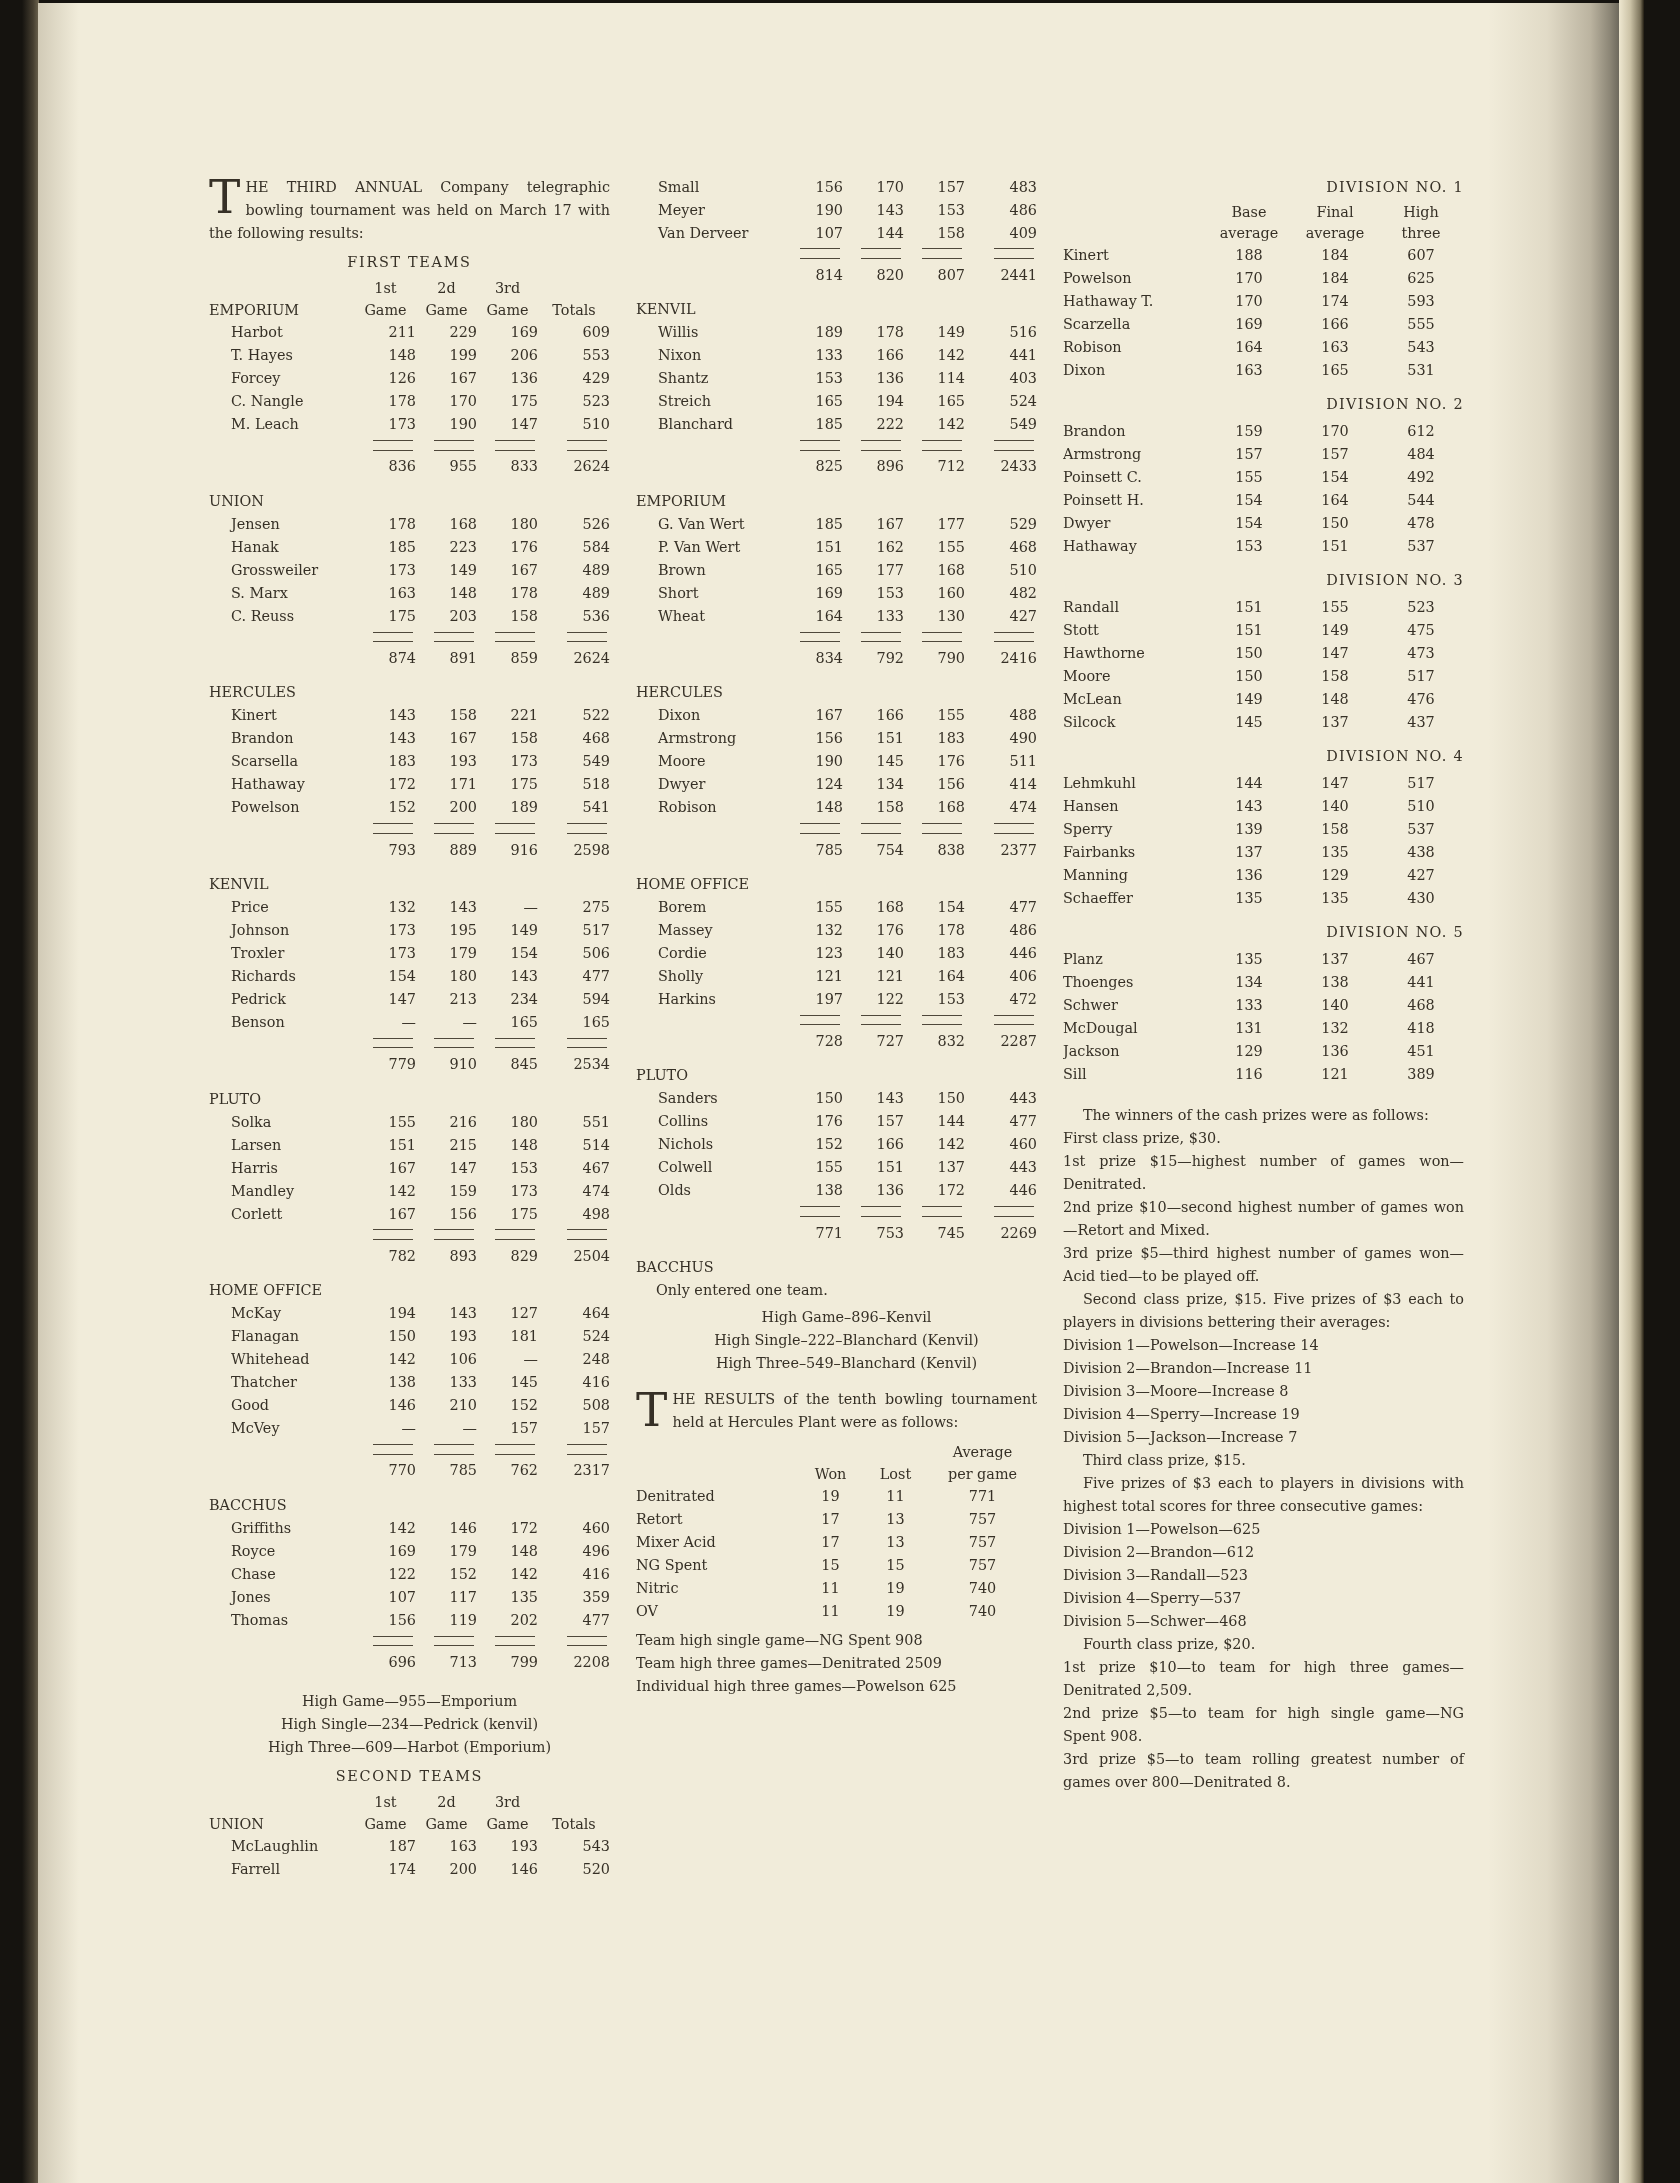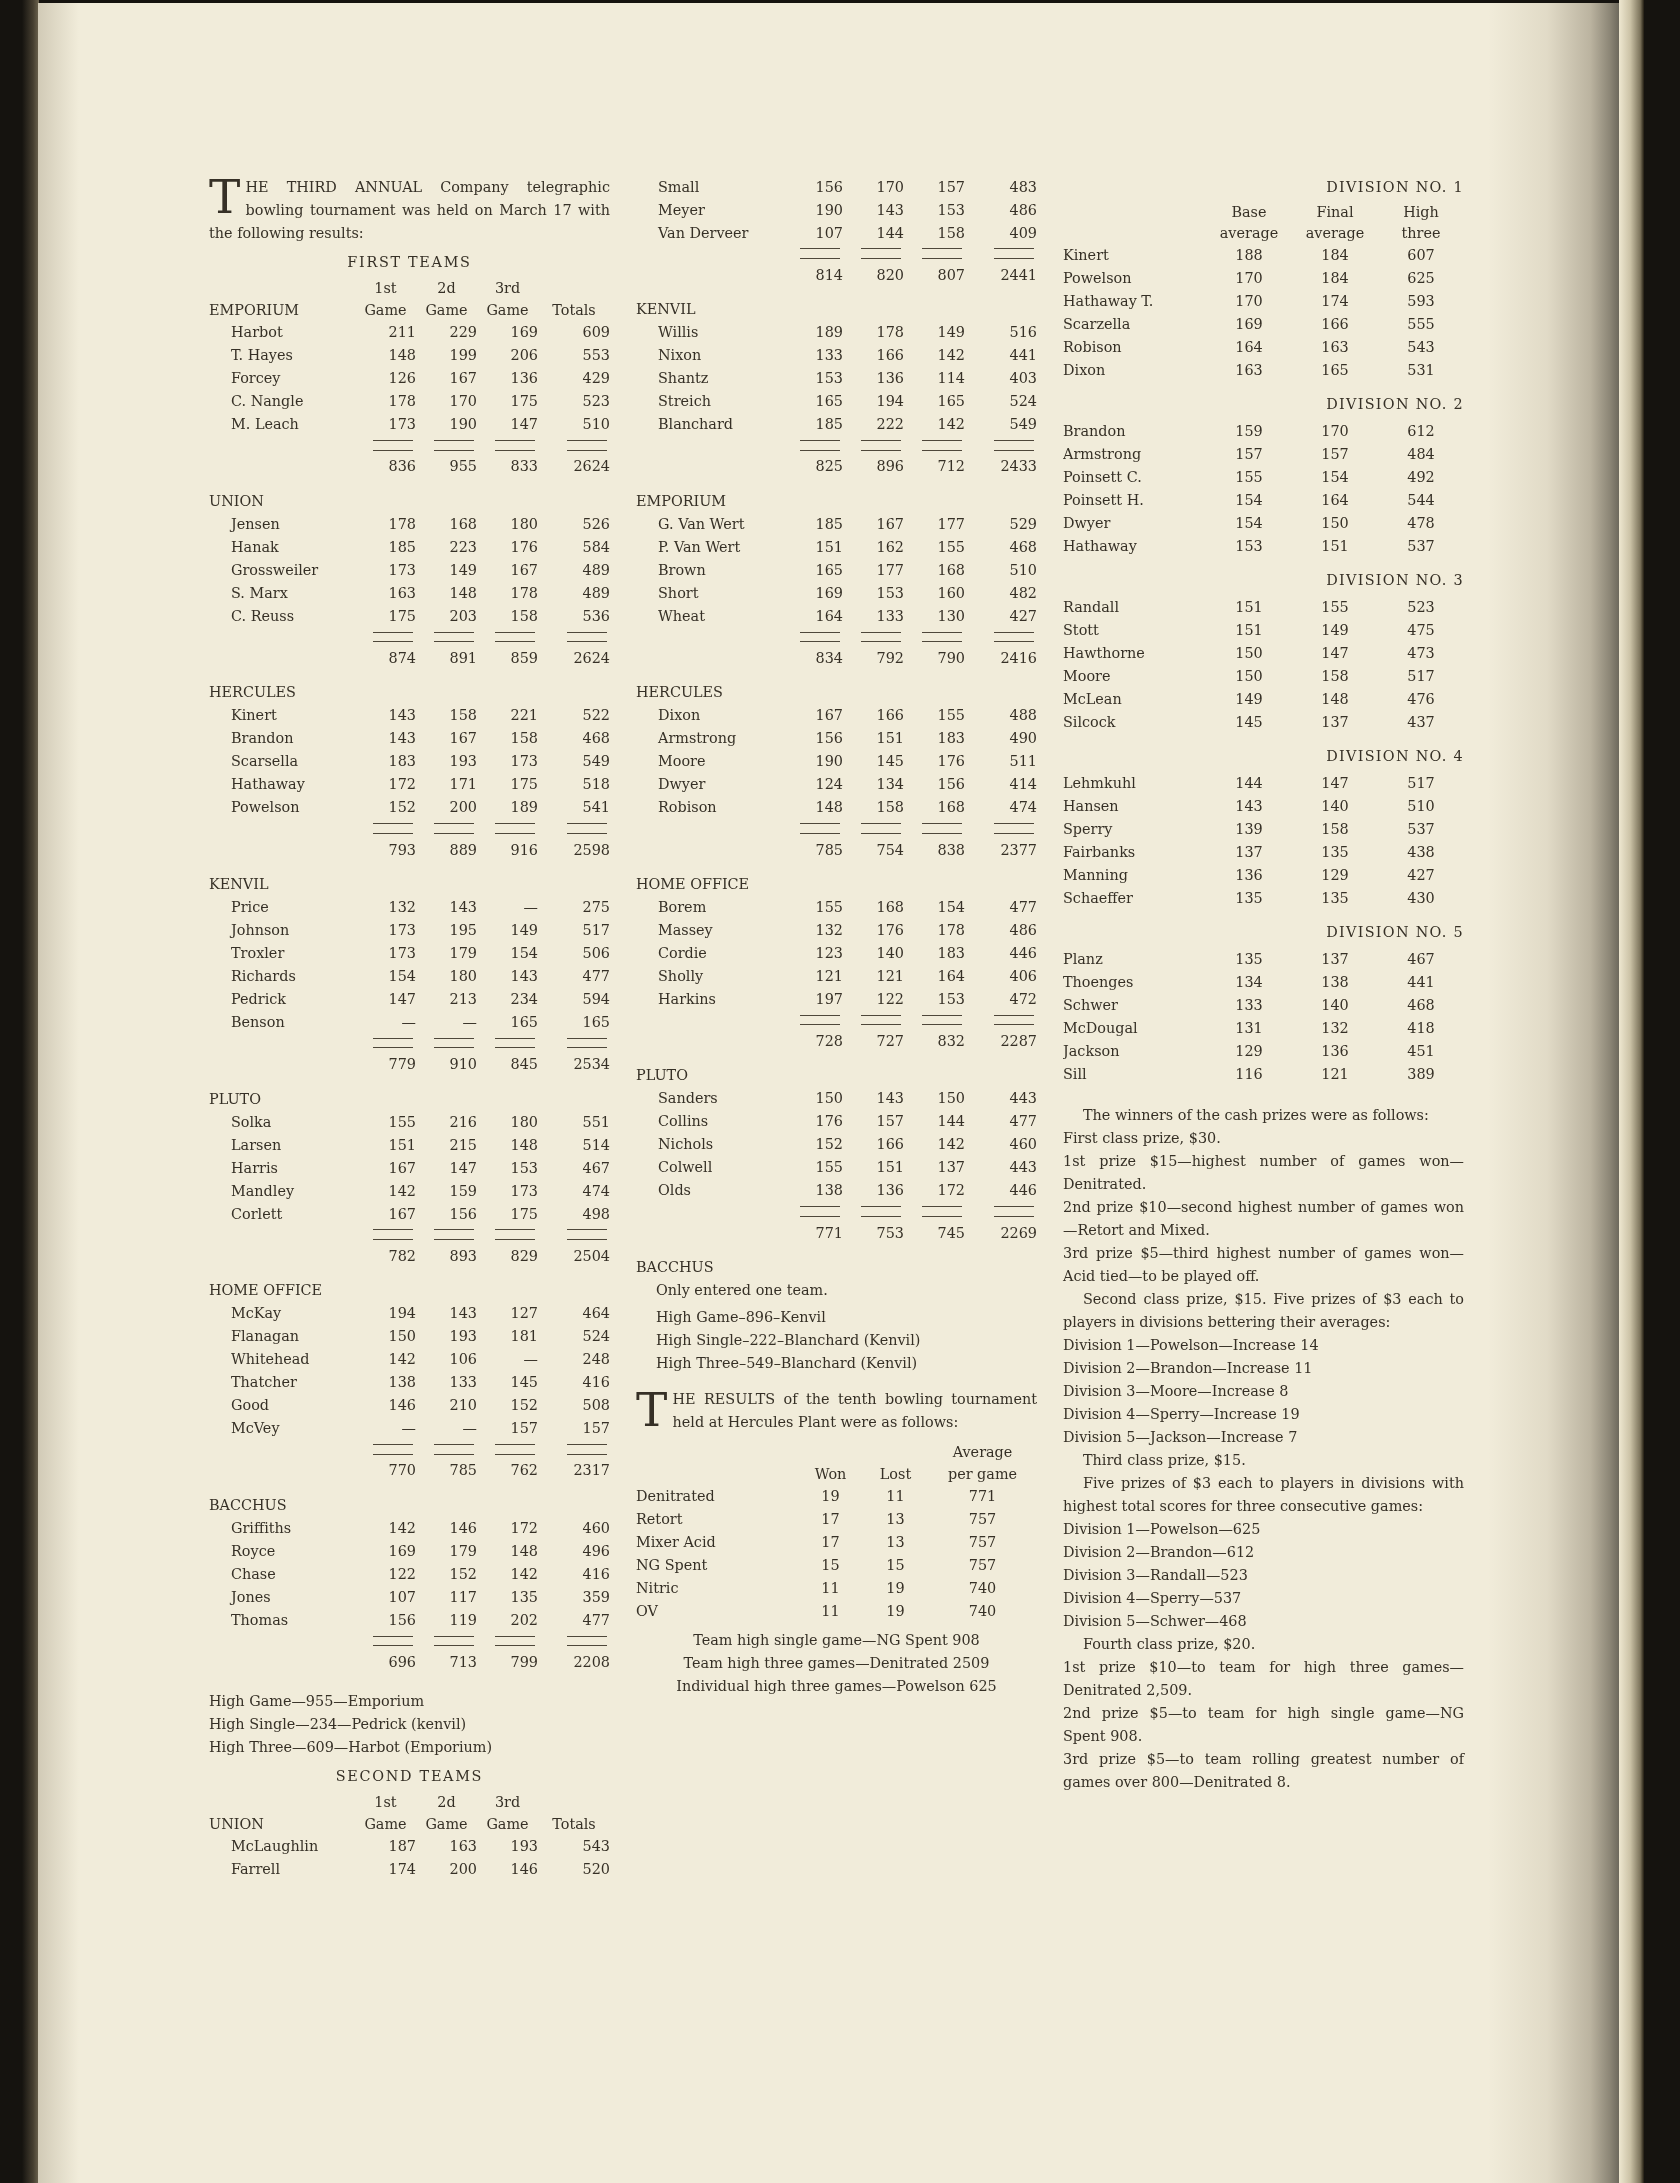--- a/index.html
+++ b/index.html
@@ -57,21 +57,21 @@
   .cell.name.player{ padding-left:22px; }
   .cell.num{ width:61px; text-align:right; }
   .trow .cell.num:last-child{ width:72px; }
   .trow.head{ height:22px; line-height:22px; }
   .trow.head .cell.num{ text-align:center; }
   .trow.dash-row{ height:9.6px; line-height:9.6px; }
   .dash-line{ margin-left:auto; margin-right:2.6px; width:40px; border-top:1.3px solid #4e473a; margin-top:3.9px; }
   .teamname-row{ height:23px; line-height:23px; }
   .team-gap{ height:11.4px; }
 
-  .high-block{ margin:4.4px 0 2.6px; }
+  .high-block{ margin:4.4px 0 2.6px;text-align:center; }
   .high-line{ height:23px; white-space:nowrap; }
   .indent1{ padding-left:20px; }
   .note{ height:23px; }
 
   
   .srow{ display:flex; height:23px; line-height:23px; }
   .srow .cell.num{ width:65px; text-align:center; }
   .srow .cell.num.avg{ width:109px; }
   .srow.head{ height:22px; line-height:22px; }
   #standings{ margin-bottom:6.1px; }
@@ -79,21 +79,21 @@
 
   
   .drow{ display:flex; height:23px; line-height:23px; }
   .drow .cell.num{ width:86px; text-align:center; }
   .drow.head{ height:21px; line-height:21px; }
   .div-heading{ text-align:right; letter-spacing:1.3px; height:23px; margin:11.4px 0 3.5px; }
   #divisions .div-heading:first-child{ margin-top:0; }
 
   .par{ text-align:justify; }
   .par.ind{ text-indent:20px; }
-  .par.hang{ padding-left:24.5px; text-indent:-24.5px; text-align:center; }
+  .par.hang{ padding-left:24.5px; text-indent:-24.5px; text-align:left; }
   #prizes{ margin-top:18px; }
 
   .page-number{
     position:absolute; left:0; width:100%; top:2009px;
     text-align:center; font-size:14.4px;
   }
 </style>
 </head>
 <body style="background-color: rgb(21, 19, 15); color: rgb(54, 48, 38);">
 

